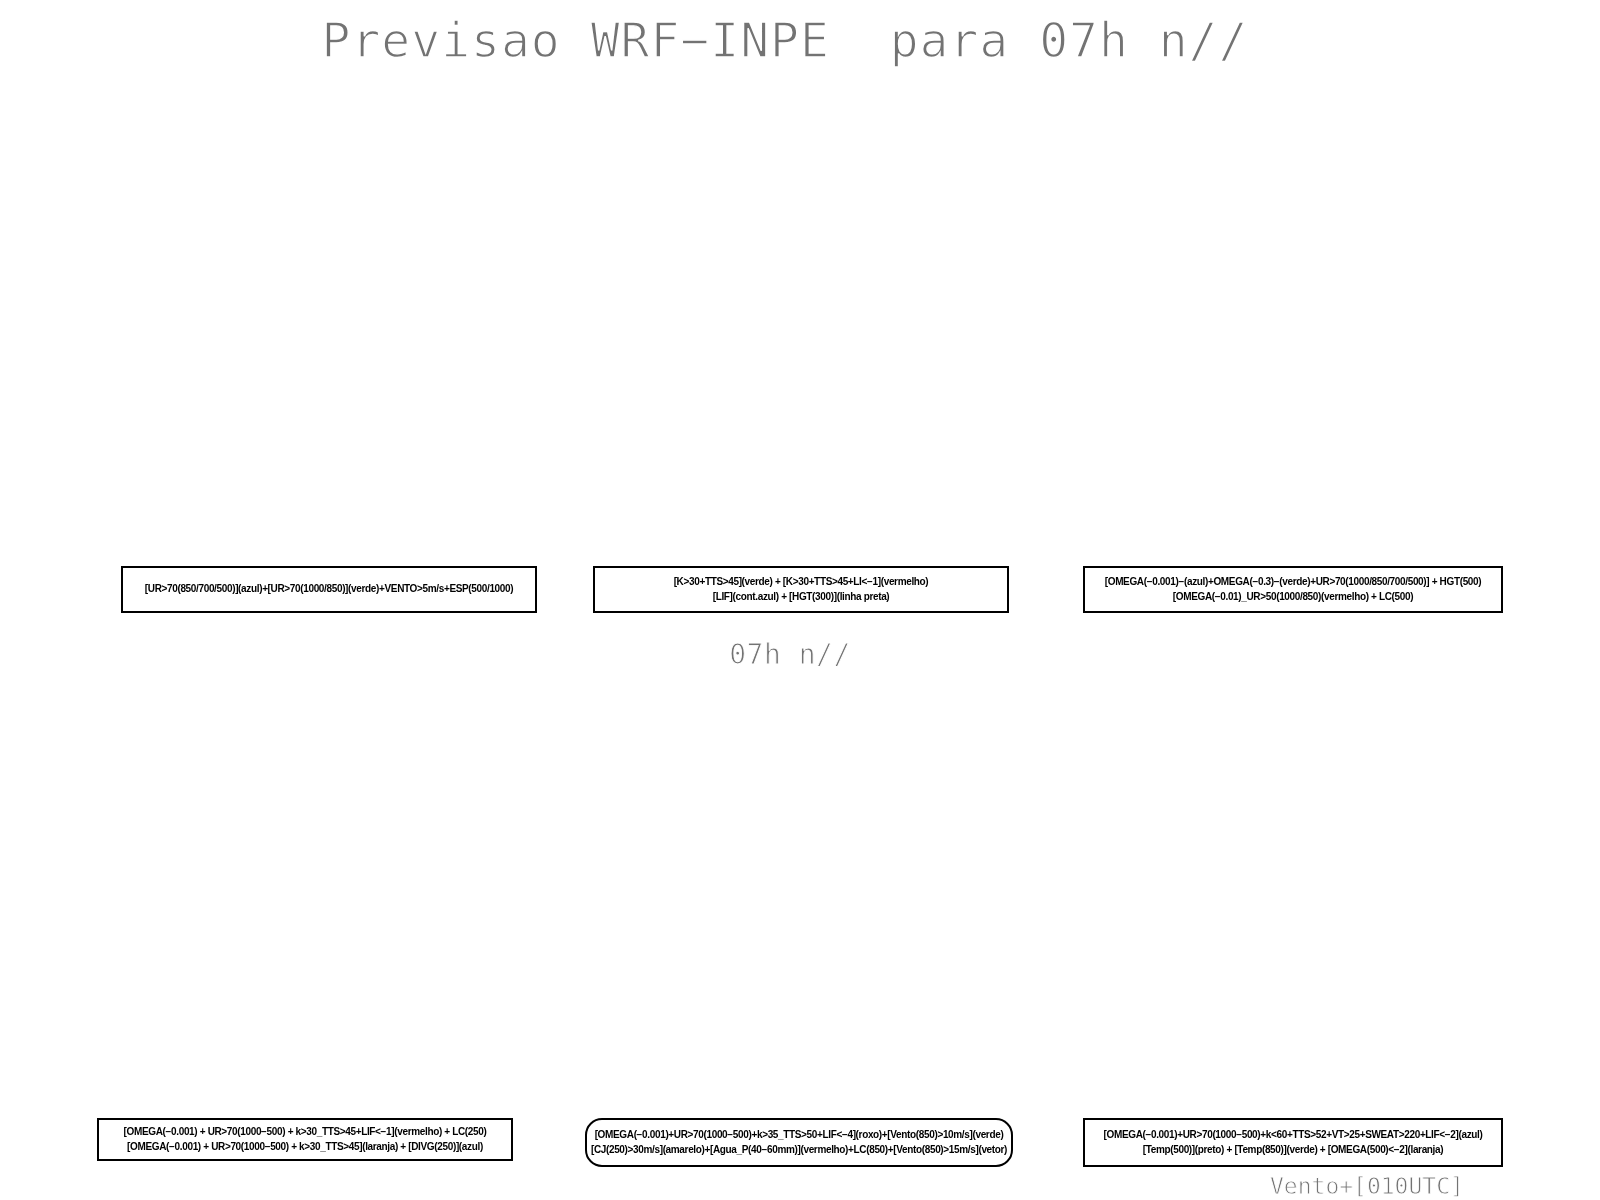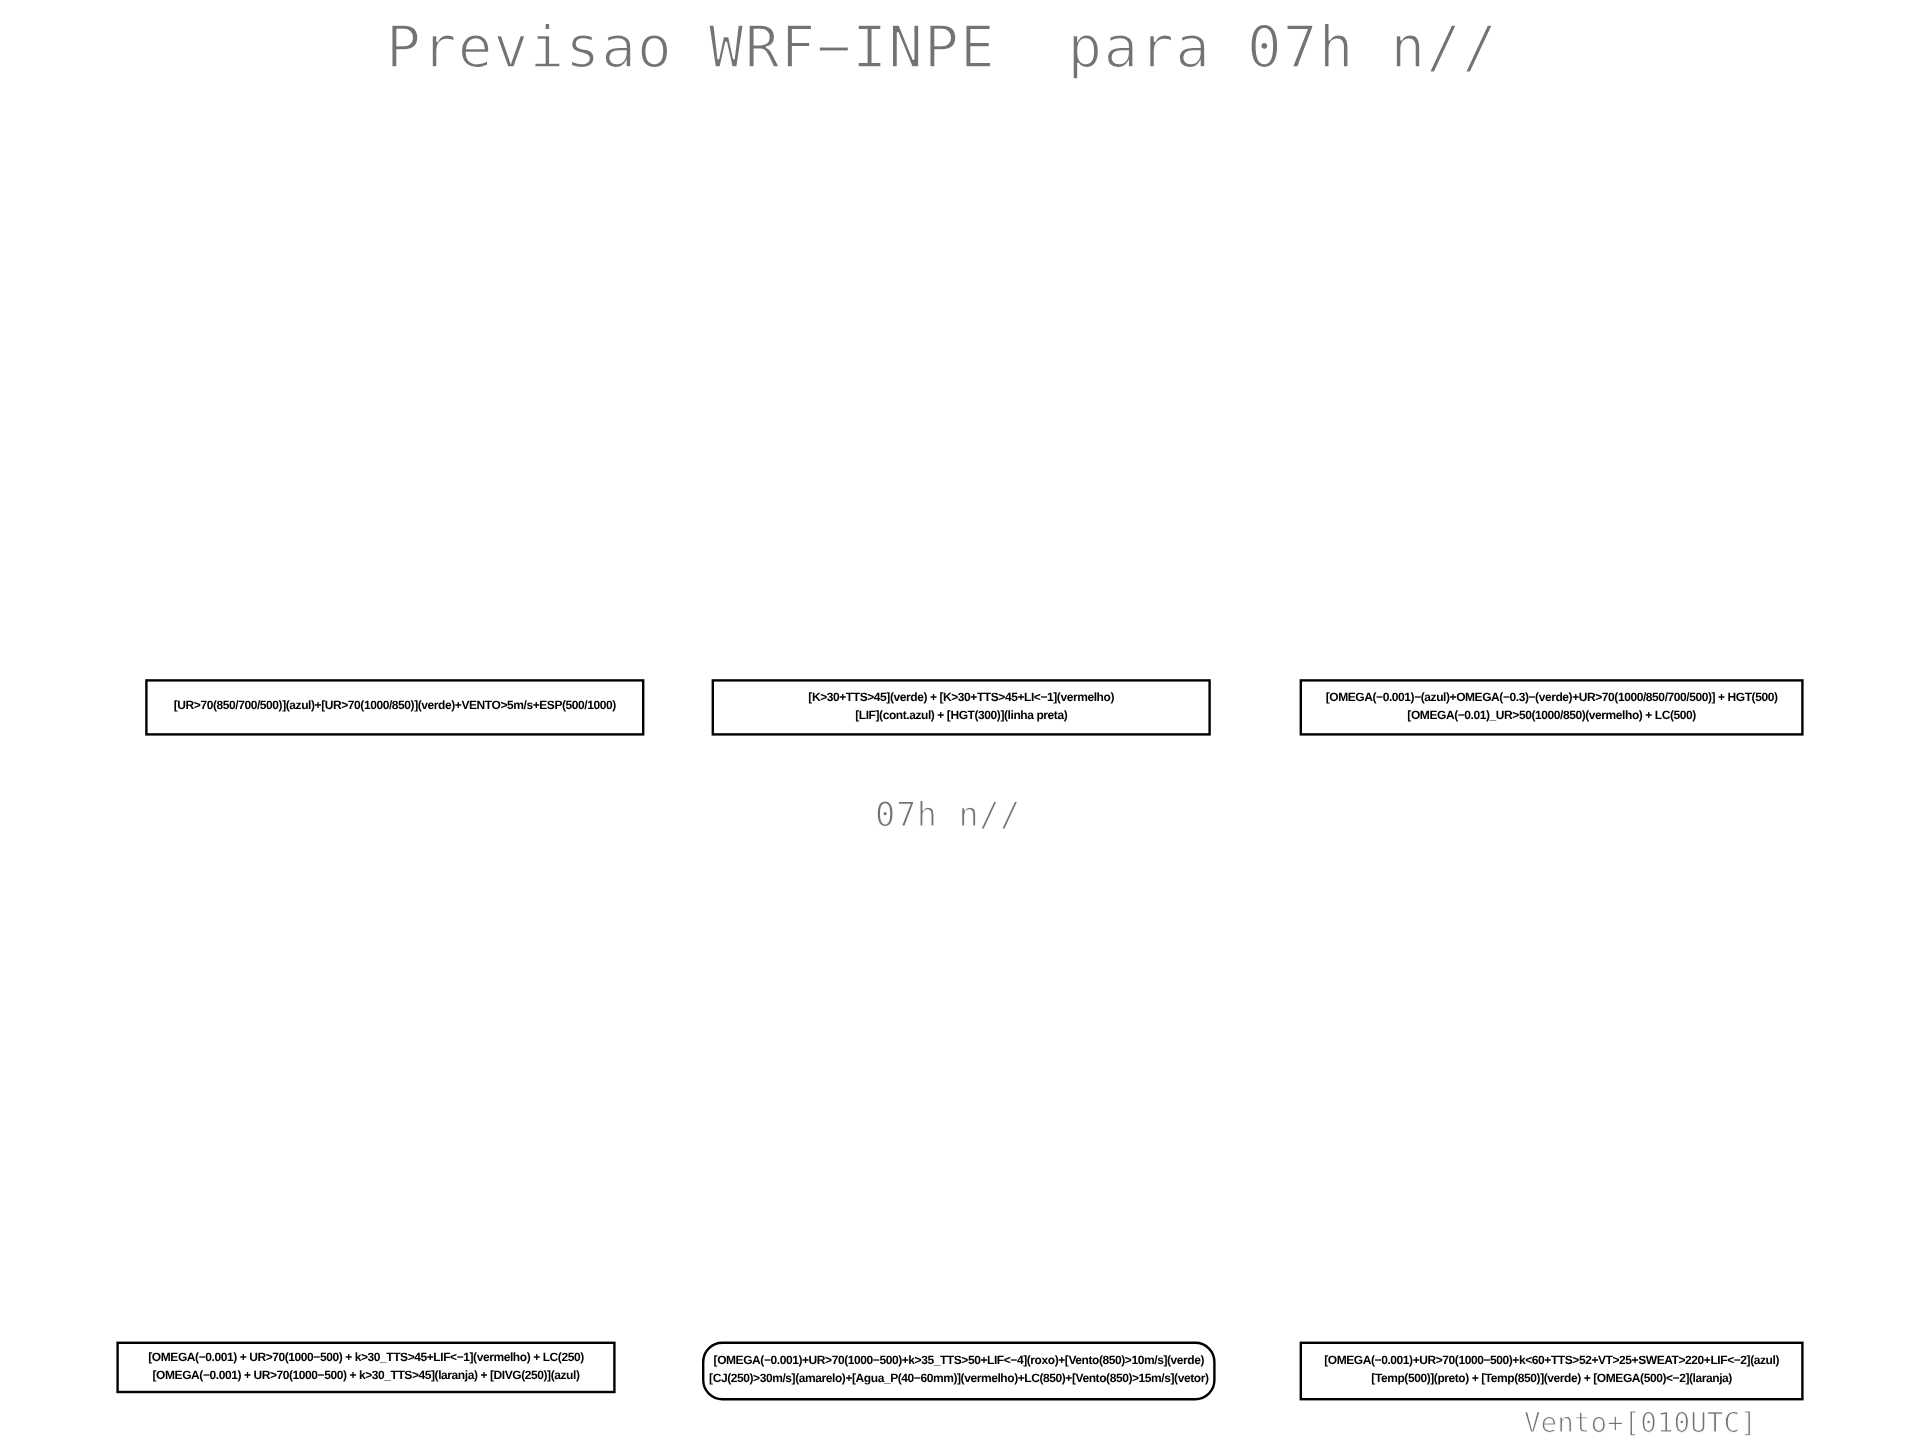--- a/index.html
+++ b/index.html
@@ -36,21 +36,20 @@
   }
   .subtitle {
     position: absolute;
     left: 0;
     right: 20px;
     top: 638px;
     text-align: center;
     font-size: 28px;
     letter-spacing: 0.5px;
     line-height: 34px;
-    margin-top: 24px;
     -webkit-text-stroke: 0.9px #ffffff;
   }
   .footer {
     position: absolute;
     left: 1270px;
     top: 1172px;
     font-size: 23px;
     letter-spacing: 0px;
     line-height: 28px;
     -webkit-text-stroke: 0.8px #ffffff;

